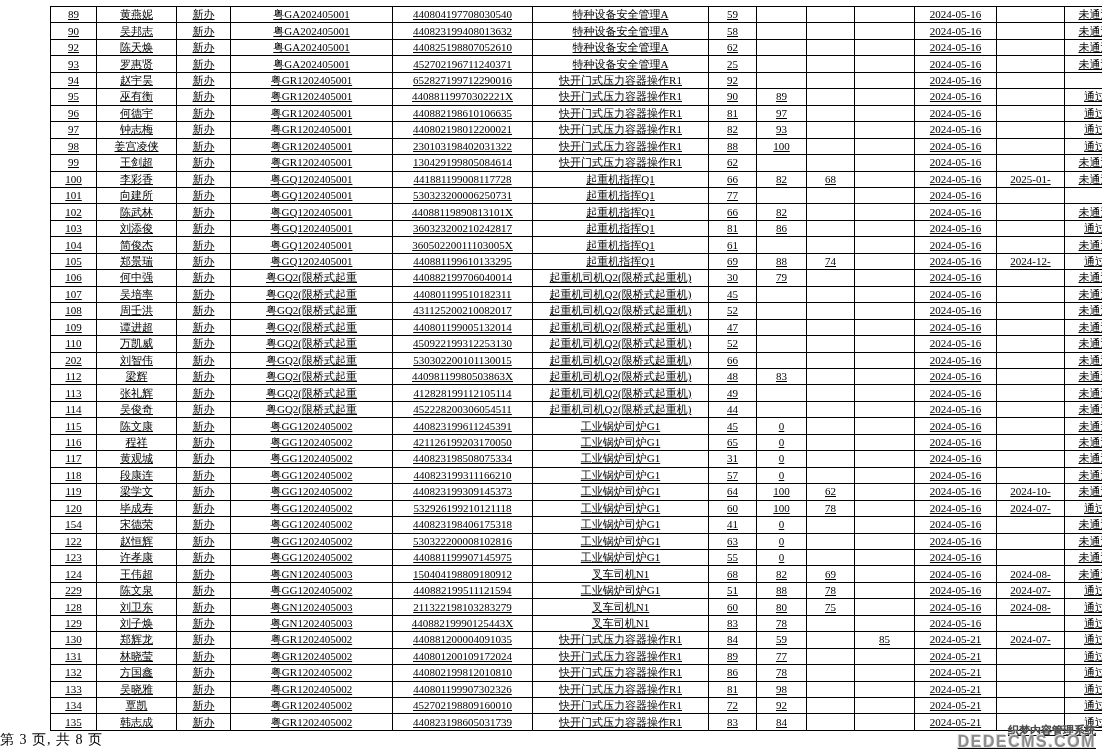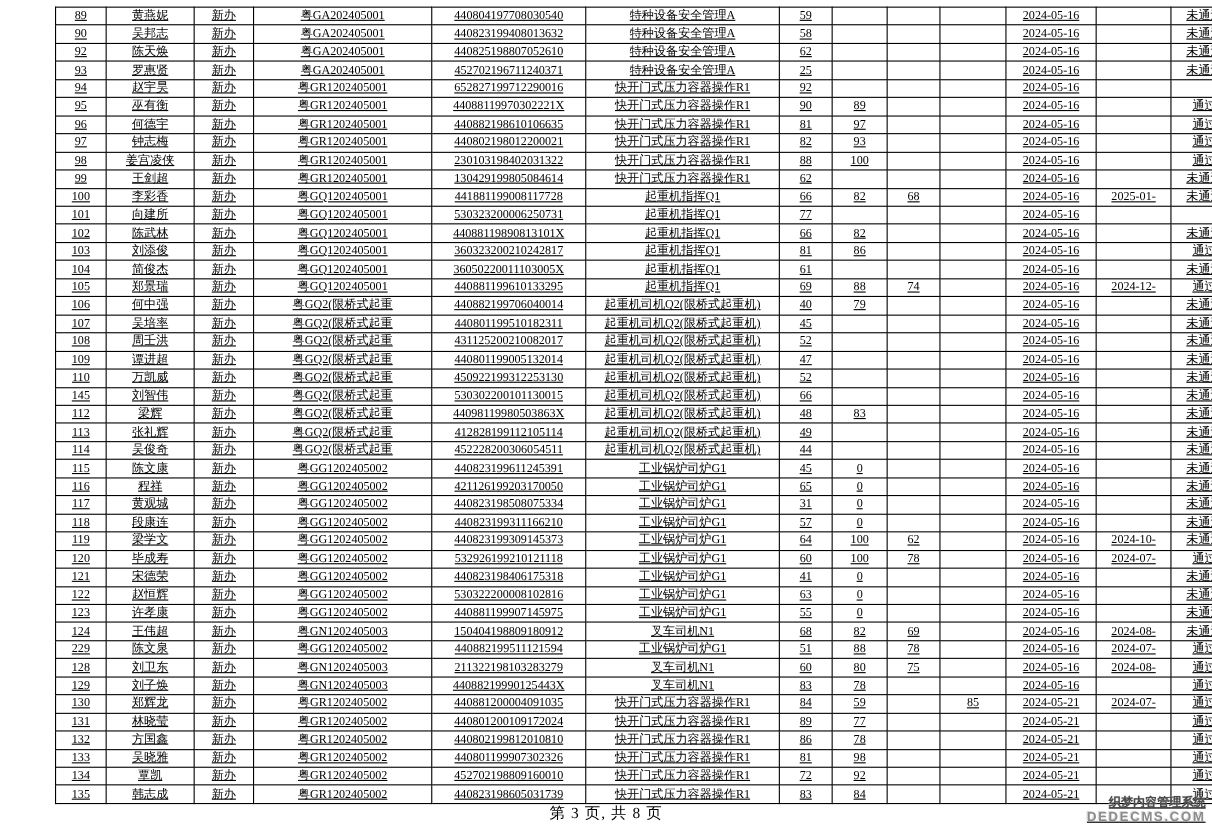--- a/index.html
+++ b/index.html
@@ -22,35 +22,35 @@
     text-decoration:underline;
     text-underline-offset:1px;
   }
   
   col.c0{width:46px}col.c1{width:80px}col.c2{width:54px}col.c3{width:162px}
   col.c4{width:140px}col.c5{width:176px}col.c6{width:48px}col.c7{width:50px}
   col.c8{width:48px}col.c9{width:60px}col.c10{width:82px}col.c11{width:68px}
   col.c12{width:61px}
   .page-footer{
     position:absolute;left:0;top:731px;width:1102px;
-    text-align:center;font-size:14px;letter-spacing:1px;
+    font-size:14px;letter-spacing:1px;
     text-decoration:none;
   }
   .watermark{
     position:absolute;right:6px;top:724px;width:150px;
     text-align:right;line-height:12px;
     font-family:"Liberation Sans","DejaVu Sans",sans-serif;
     text-decoration:underline;
   }
   .watermark .wm-cn{
     font-size:11px;font-weight:bold;color:#4a4a4a;
     text-shadow:0 0 1px #9a9a9a;
   }
   .watermark .wm-en{
-    font-size:12px;font-weight:bold;color:#8c8c8c;
+    font-size:16px;font-weight:bold;color:#8c8c8c;
     letter-spacing:1.5px;
     text-shadow:1px 1px 0 #ffffff, -1px -1px 0 #d8d8d8;
   }
 </style>
 </head>
 <body>
 
 <div class="table-wrap">
   <table class="results">
     <colgroup>
@@ -309,21 +309,21 @@
           <td>2024-12-</td>
           <td>通过</td>
         </tr>
         <tr>
           <td>106</td>
           <td>何中强</td>
           <td>新办</td>
           <td>粤GQ2(限桥式起重</td>
           <td>440882199706040014</td>
           <td>起重机司机Q2(限桥式起重机)</td>
-          <td>40</td>
+          <td>30</td>
           <td>79</td>
           <td></td>
           <td></td>
           <td>2024-05-16</td>
           <td></td>
           <td>未通过</td>
         </tr>
         <tr>
           <td>107</td>
           <td>吴培率</td>
@@ -378,21 +378,21 @@
           <td>起重机司机Q2(限桥式起重机)</td>
           <td>52</td>
           <td></td>
           <td></td>
           <td></td>
           <td>2024-05-16</td>
           <td></td>
           <td>未通过</td>
         </tr>
         <tr>
-          <td>145</td>
+          <td>202</td>
           <td>刘智伟</td>
           <td>新办</td>
           <td>粤GQ2(限桥式起重</td>
           <td>530302200101130015</td>
           <td>起重机司机Q2(限桥式起重机)</td>
           <td>66</td>
           <td></td>
           <td></td>
           <td></td>
           <td>2024-05-16</td>
@@ -528,21 +528,21 @@
           <td>工业锅炉司炉G1</td>
           <td>60</td>
           <td>100</td>
           <td>78</td>
           <td></td>
           <td>2024-05-16</td>
           <td>2024-07-</td>
           <td>通过</td>
         </tr>
         <tr>
-          <td>121</td>
+          <td>154</td>
           <td>宋德荣</td>
           <td>新办</td>
           <td>粤GG1202405002</td>
           <td>440823198406175318</td>
           <td>工业锅炉司炉G1</td>
           <td>41</td>
           <td>0</td>
           <td></td>
           <td></td>
           <td>2024-05-16</td>

